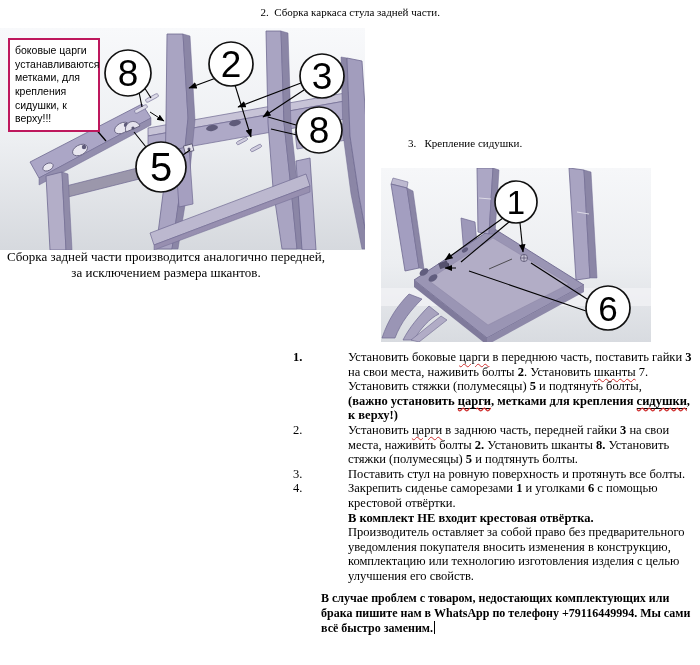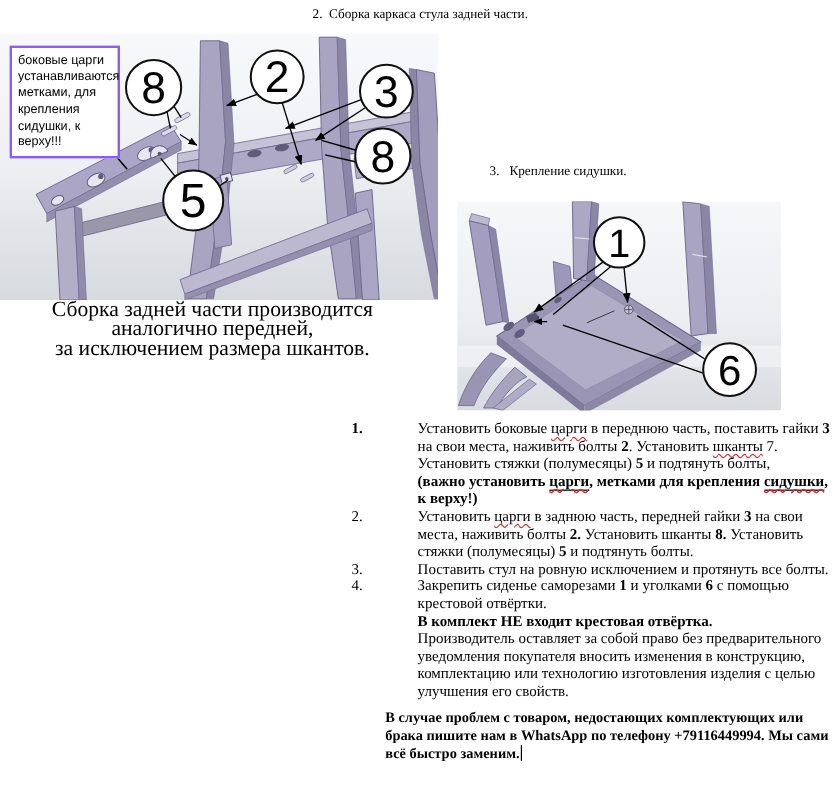--- a/index.html
+++ b/index.html
@@ -1,23 +1,23 @@
 <!DOCTYPE html>
 <html lang="ru"><head>
 <meta charset="utf-8">
 <style>
   html,body{margin:0;padding:0;}
   body{width:700px;height:665px;background:#fff;font-family:"Liberation Serif",serif;color:#000;position:relative;overflow:hidden;}
   .abs{position:absolute;}
   #title{top:6px;left:0;width:440px;text-align:right;font-size:11px;white-space:pre-wrap;}
   #d1{left:0;top:28px;}
   #d2{left:381px;top:168px;}
-  #notebox{left:8px;top:38px;width:78px;border:2px solid #8b5cf6;background:#fff;padding:4px 5px;
+  #notebox{left:8px;top:38px;width:78px;border:2px solid #be185d;background:#fff;padding:4px 5px;
            font-family:"Liberation Sans",sans-serif;font-size:10.5px;line-height:1.3;z-index:3;}
-  #caption{left:13px;top:249px;width:328px;text-align:center;font-size:18px;line-height:16.4px;}
+  #caption{left:2px;top:249px;width:328px;text-align:center;font-size:13px;line-height:16.4px;}
   #sec3{left:408px;top:137px;font-size:11px;white-space:pre-wrap;}
   #rightcol{left:293px;top:350px;width:407px;font-size:12.5px;line-height:14.6px;}
   .li{display:flex;}
   .li .num{flex:0 0 27px;width:27px;}
   .li .txt{flex:1;margin-left:28px;}
   .b{font-weight:bold;}
   .u{text-decoration-thickness:1px;}
   .sq{text-decoration:underline wavy #d03030;text-decoration-thickness:1px;text-underline-offset:2px;}
   .u.sq{border-bottom:1.2px solid #000;text-decoration:underline wavy #d03030;}
   #contact{margin:7px 0 0 28px;width:372px;font-size:12px;line-height:15.2px;}
@@ -233,21 +233,21 @@
     <div class="li">
       <span class="num"><span class="b">1.</span></span>
       <span class="txt"><span>Установить боковые </span><span class="sq">царги</span><span> в переднюю часть, поставить гайки </span><span class="b">3</span><span> на свои места, наживить болты </span><span class="b">2</span><span>. Установить </span><span class="sq">шканты</span><span> 7. Установить стяжки (полумесяцы) </span><span class="b">5</span><span> и подтянуть болты,</span><br><span class="b u">(важно установить </span><span class="b u sq">царги</span><span class="b u">, метками для крепления </span><span class="b u sq">сидушки</span><span class="b u">, к верху!)</span></span>
     </div>
     <div class="li">
       <span class="num"><span>2.</span></span>
       <span class="txt"><span>Установить </span><span class="sq">царги</span><span> в заднюю часть, передней гайки </span><span class="b">3</span><span> на свои места, наживить болты </span><span class="b">2.</span><span> Установить шканты </span><span class="b u">8.</span><span> Установить стяжки (полумесяцы) </span><span class="b">5</span><span> и подтянуть болты.</span></span>
     </div>
     <div class="li">
       <span class="num"><span>3.</span></span>
-      <span class="txt"><span>Поставить стул на ровную исключением и протянуть все болты.</span></span>
+      <span class="txt"><span>Поставить стул на ровную поверхность и протянуть все болты.</span></span>
     </div>
     <div class="li">
       <span class="num"><span>4.</span></span>
       <span class="txt"><span>Закрепить сиденье саморезами </span><span class="b">1</span><span> и уголками </span><span class="b">6</span><span> с помощью крестовой отвёртки.</span><br><span class="b u">В комплект НЕ входит крестовая отвёртка.</span><br><span>Производитель оставляет за собой право без предварительного уведомления покупателя вносить изменения в конструкцию, комплектацию или технологию изготовления изделия с целью улучшения его свойств.</span></span>
     </div>
 
     <p id="contact"><span><span class="b u">В случае проблем с товаром, недостающих комплектующих или</span><br><span class="b u">брака пишите нам в WhatsApp по телефону +79116449994. Мы сами</span><br><span class="b u">всё быстро заменим.</span></span><span class="cursor"></span></p>
 
   </div>
 

